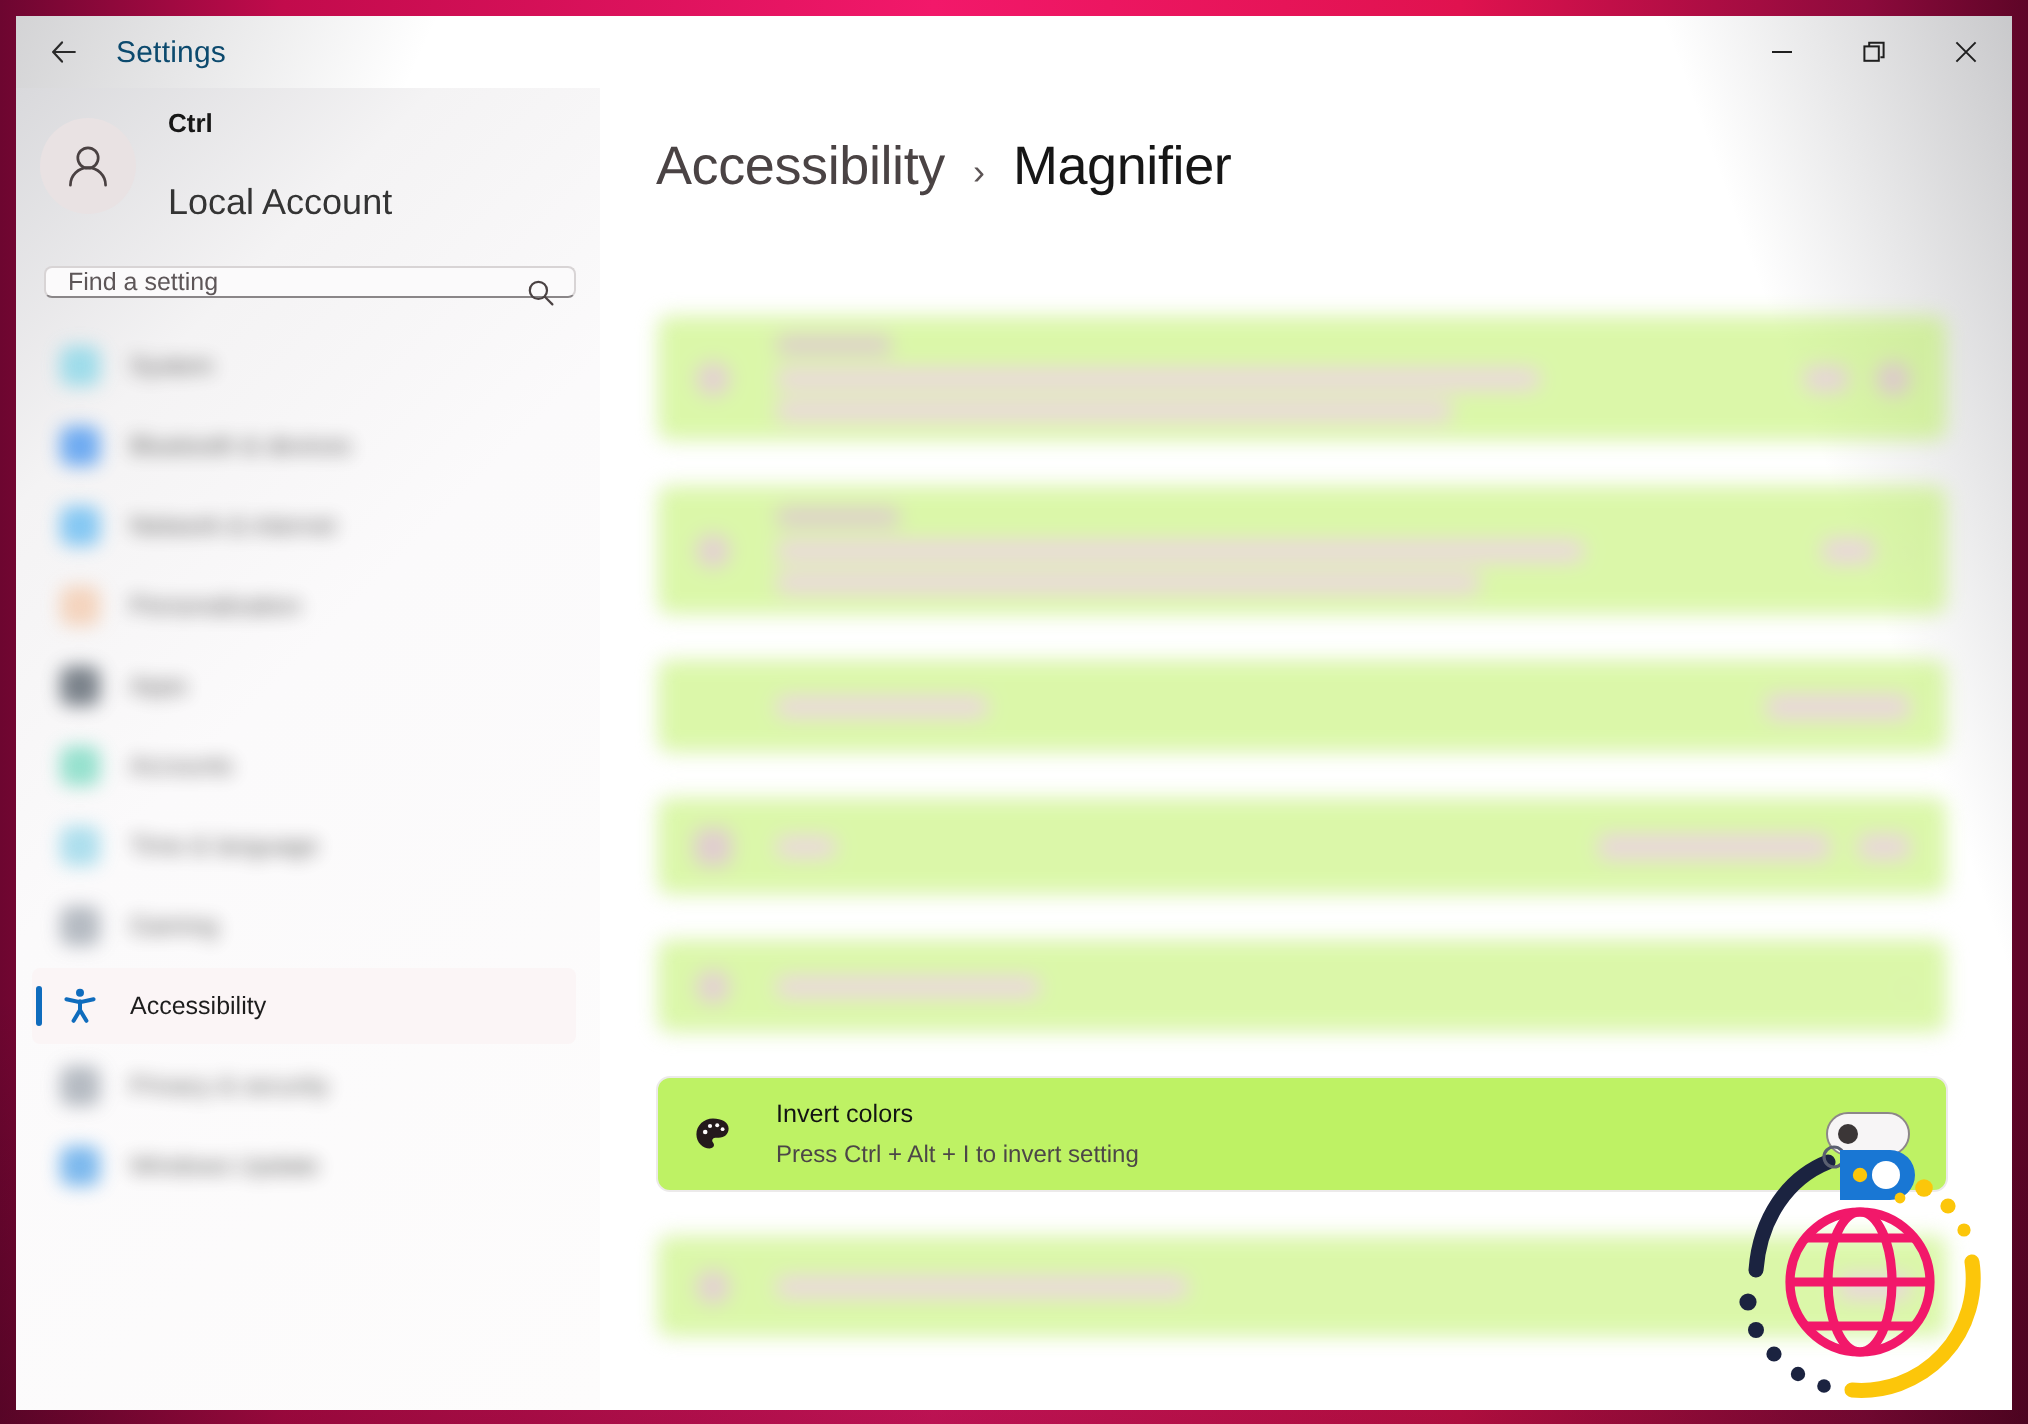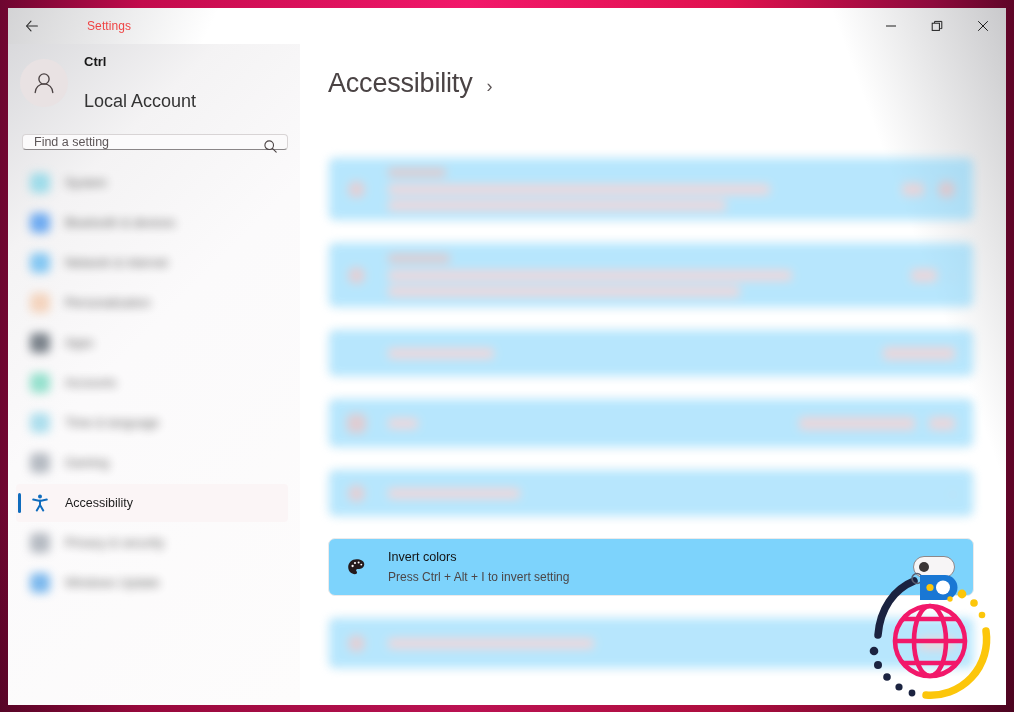--- a/index.html
+++ b/index.html
@@ -38,21 +38,21 @@
   #titlebar{
     position:absolute;left:0;top:0;width:998px;height:36px;z-index:6;
     display:flex;align-items:center;
   }
   #back-btn{
     width:44px;height:30px;margin-left:2px;display:flex;align-items:center;justify-content:center;
     border-radius:4px;cursor:pointer;
   }
   #back-btn svg{display:block;}
   #app-title{
-    font-size:12px;color:#ef4444;margin-left:33px;letter-spacing:.1px;
+    font-size:15px;color:#0c4a6e;margin-left:4px;letter-spacing:.1px;
   }
   #wincontrols{margin-left:auto;display:flex;height:36px;}
   .wc{width:46px;height:36px;display:flex;align-items:center;justify-content:center;cursor:pointer;}
 
   
   #sidebar{
     position:absolute;left:0;top:36px;width:292px;height:661px;z-index:5;
     background:linear-gradient(135deg,#d9d9dc 0%, #f4f3f4 22%, #fbfafb 45%, #fdfcfc 100%);
   }
   #account{display:flex;align-items:center;padding:16px 0 0 12px;height:62px;box-sizing:border-box;}
@@ -93,21 +93,21 @@
   #breadcrumb{
     display:flex;align-items:baseline;gap:14px;padding:24px 0 0 28px;
   }
   .bc-root{font-size:27px;color:#4a4344;font-weight:normal;letter-spacing:-.2px;}
   .bc-sep{font-size:18px;color:#5c5455;}
   .bc-cur{font-size:27px;color:#161616;letter-spacing:-.2px;}
 
   #cards{position:absolute;left:28px;top:113px;width:646px;}
 
   .card{
-    background:#7dd3fc;border:1px solid #eceaea;border-radius:7px;margin-bottom:21px;
+    background:#bef264;border:1px solid #eceaea;border-radius:7px;margin-bottom:21px;
     display:flex;align-items:center;padding:0 18px 0 16px;box-sizing:border-box;
   }
   .card .cico{width:22px;height:22px;flex:none;display:flex;align-items:center;justify-content:center;}
   .card .ctext{margin-left:21px;flex:1;min-width:0;}
   .card .ctitle{font-size:12.6px;color:#131313;line-height:1.35;}
   .card .csub{font-size:12px;color:#4c4647;margin-top:3px;line-height:1.35;}
   .card .cright{display:flex;align-items:center;gap:14px;flex:none;}
 
   .ghost{filter:blur(5px);opacity:.55;}
   .g-bar{height:11px;border-radius:4px;background:#dcb9c2;}
@@ -243,20 +243,21 @@
             <span class="nlabel">Windows Update</span>
           </div>
         </div>
   </div>
 
   <div id="main">
 
     <div id="breadcrumb">
       <span class="bc-root">Accessibility</span>
       <span class="bc-sep">›</span>
+      <span class="bc-cur">Magnifier</span>
     </div>
 
     <div id="cards">
 
       <div class="card ghost" style="height:64px;">
         <div class="cico">
               <span class="g-dot"></span>
             </div>
         <div class="ctext">
           <div class="g-bar t" style="width:58px;"></div>

